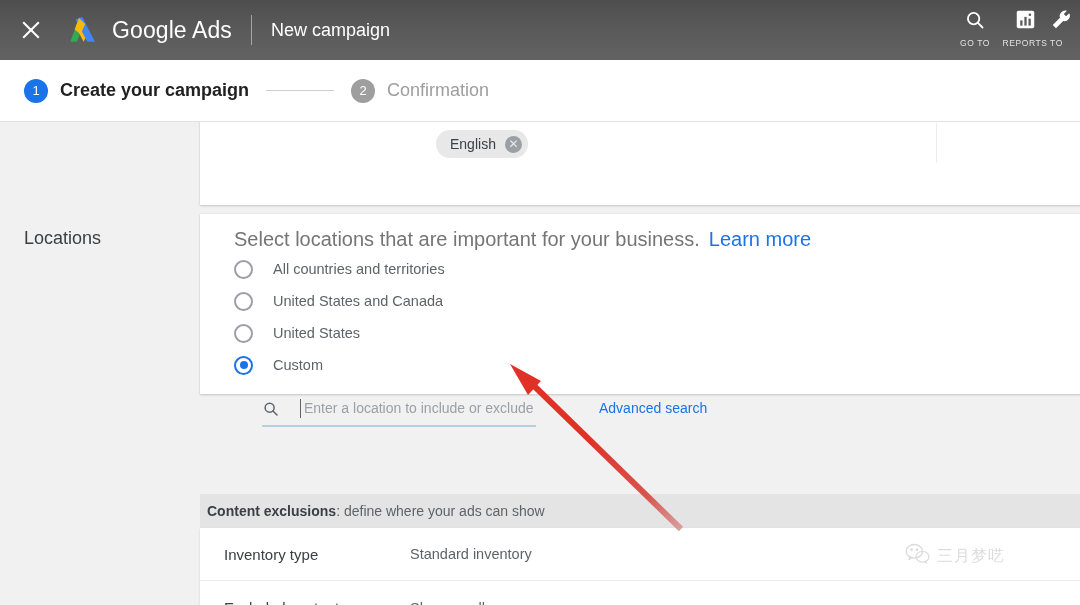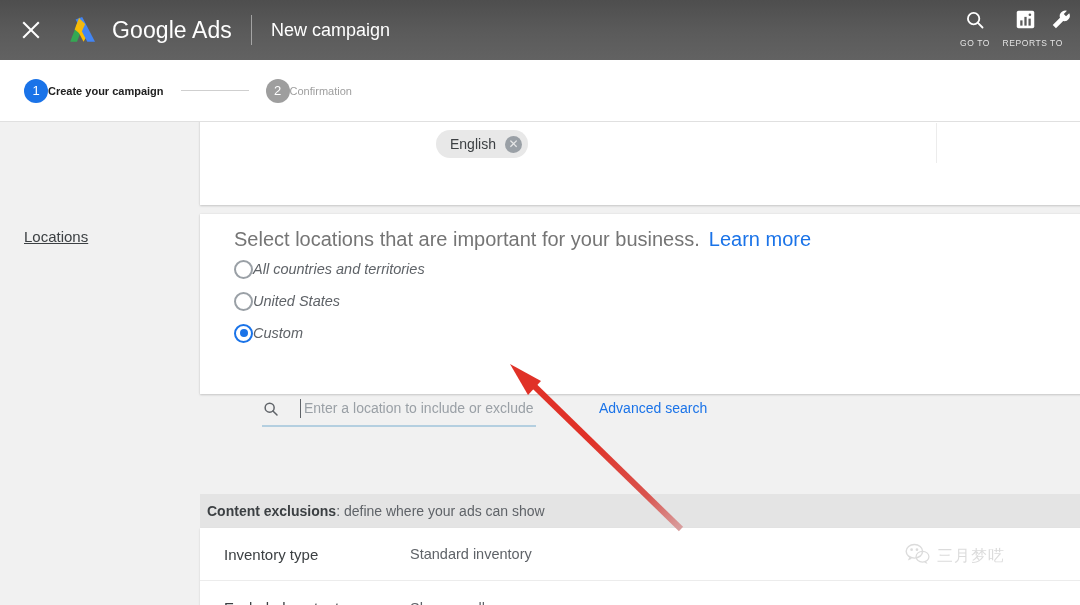--- a/index.html
+++ b/index.html
@@ -125,21 +125,21 @@
     width: 24px; height: 24px;
     border-radius: 50%;
     color: #fff;
     font-size: 13px;
     line-height: 24px;
     text-align: center;
     flex: 0 0 auto;
   }
   .step.active .dot { background: #1a73e8; }
   .step.inactive .dot { background: #9e9e9e; }
-  .step .txt { font-size: 11px; white-space: nowrap; }
+  .step .txt { margin-left: 12px; font-size: 18px; white-space: nowrap; }
   .step.active .txt { color: #212121; font-weight: bold; }
   .step.inactive .txt { color: #9e9e9e; font-weight: 400; }
   .step-line {
     width: 68px; height: 1px;
     background: #cfcfcf;
     margin: 0 17px;
     flex: 0 0 auto;
   }
 
   
@@ -189,23 +189,22 @@
     left: 736px; top: 6px;
     width: 1px; height: 40px;
     background: #ececec;
   }
 
   
   .card-locations { top: 92px; height: 180px; }
   .row-label {
     position: absolute;
     left: 24px; top: 106px;
-    font-size: 15px;
+    font-size: 18px;
     color: #3c4043;
-    text-decoration: underline;
   }
   .loc-desc {
     position: absolute;
     left: 234px; top: 106px;
     font-size: 20px;
     color: #757575;
     white-space: nowrap;
   }
   .loc-desc a {
     color: #1a73e8;
@@ -235,24 +234,24 @@
   .radio-row.selected .radio { border-color: #1a73e8; }
   .radio-row.selected .radio:after {
     content: "";
     position: absolute;
     left: 3.5px; top: 3.5px;
     width: 8px; height: 8px;
     border-radius: 50%;
     background: #1a73e8;
   }
   .radio-row .rlabel {
+    margin-left: 20px;
     font-size: 14.5px;
     color: #5f6368;
     white-space: nowrap;
-    font-style: italic;
   }
 
   
   .loc-search {
     position: absolute;
     left: 262px; top: 277px;
     display: flex;
     align-items: flex-start;
     gap: 31px;
   }
@@ -464,20 +463,24 @@
     <div class="row-label">Locations</div>
 
     <div class="loc-desc">
       <span>Select locations that are important for your business.</span><a>Learn more</a>
     </div>
 
     <div class="radio-list">
       <div class="radio-row">
         <span class="radio"></span>
         <span class="rlabel">All countries and territories</span>
+      </div>
+      <div class="radio-row">
+        <span class="radio"></span>
+        <span class="rlabel">United States and Canada</span>
       </div>
       <div class="radio-row">
         <span class="radio"></span>
         <span class="rlabel">United States</span>
       </div>
       <div class="radio-row selected">
         <span class="radio"></span>
         <span class="rlabel">Custom</span>
       </div>
     </div>

